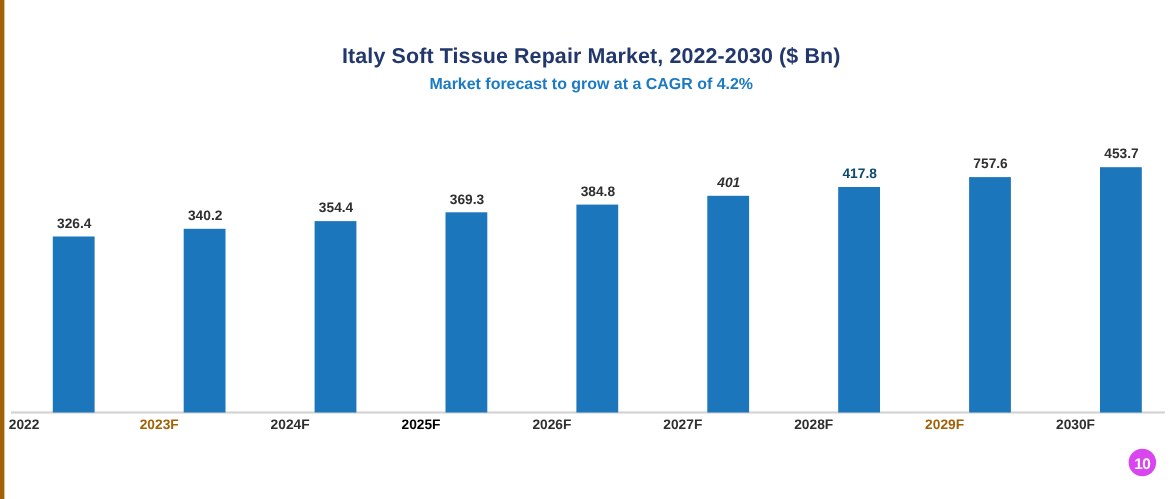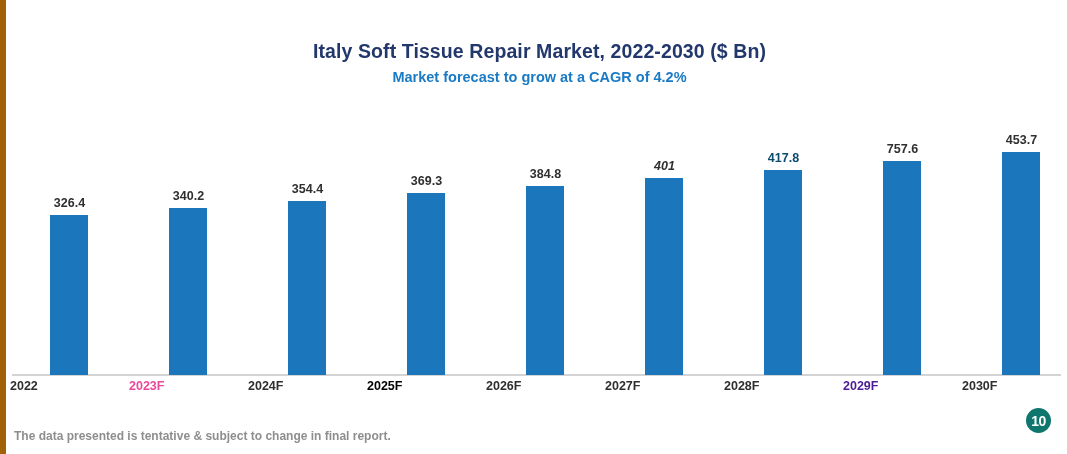--- a/index.html
+++ b/index.html
@@ -9,21 +9,21 @@
   }
   body {
     font-family: "Liberation Sans", sans-serif;
   }
   #page {
     position: relative;
     width: 1067px;
     height: 454px;
     background: #ffffff;
     overflow: hidden;
-    border-left: 6px solid #a16207;
+    border-left: 4px solid #a16207;
     box-sizing: border-box;
   }
 
   
   #title-block {
     position: absolute;
     left: 0;
     top: 38px;
     width: 1067px;
     text-align: center;
@@ -116,21 +116,21 @@
     font-size: 26px;
     font-weight: bold;
     color: #111111;
     letter-spacing: -0.6px;
     line-height: 26px;
   }
   #logo-badge {
     width: 25px;
     height: 25px;
     border-radius: 50%;
-    background: #0f766e;
+    background: #d946ef;
     color: #ffffff;
     font-size: 14px;
     font-weight: bold;
     display: flex;
     align-items: center;
     justify-content: center;
     letter-spacing: -0.5px;
   }
 </style>
 </head>
@@ -147,21 +147,21 @@
     <div id="axis-line"></div>
     <div id="bars">
         <div class="bar-group" style="left: 4px;">
           <div class="bar" title="2022: 326.4" style="height: 160px; background: rgb(27, 118, 188);"></div>
           <div class="bar-value" style="top: 196px; color: rgb(47, 47, 47);">326.4</div>
           <div class="bar-label" style="color: rgb(47, 47, 47);">2022</div>
         </div>
         <div class="bar-group" style="left: 123px;">
           <div class="bar" title="2023F: 340.2" style="height: 167px; background: rgb(27, 118, 188);"></div>
           <div class="bar-value" style="top: 189px; color: rgb(47, 47, 47);">340.2</div>
-          <div class="bar-label" style="color: #ec4899;">2023F</div>
+          <div class="bar-label" style="color: #a16207;">2023F</div>
         </div>
         <div class="bar-group" style="left: 242px;">
           <div class="bar" title="2024F: 354.4" style="height: 174px; background: rgb(27, 118, 188);"></div>
           <div class="bar-value" style="top: 182px; color: rgb(47, 47, 47);">354.4</div>
           <div class="bar-label" style="color: rgb(47, 47, 47);">2024F</div>
         </div>
         <div class="bar-group" style="left: 361px; margin-top: 25px;">
           <div class="bar" title="2025F: 369.3" style="height: 182px; background: rgb(27, 118, 188);"></div>
           <div class="bar-value" style="top: 174px; color: rgb(47, 47, 47);">369.3</div>
           <div class="bar-label" style="color: #000000;">2025F</div>
@@ -177,29 +177,28 @@
           <div class="bar-label" style="color: rgb(47, 47, 47);">2027F</div>
         </div>
         <div class="bar-group" style="left: 718px;">
           <div class="bar" title="2028F: 417.8" style="height: 205px; background: rgb(27, 118, 188);"></div>
           <div class="bar-value" style="top: 151px; color: #0c4a6e;">417.8</div>
           <div class="bar-label" style="color: rgb(47, 47, 47);">2028F</div>
         </div>
         <div class="bar-group" style="left: 837px;">
           <div class="bar" title="2029F: 435.4" style="height: 214px; background: rgb(27, 118, 188);"></div>
           <div class="bar-value" style="top: 142px; color: rgb(47, 47, 47);">757.6</div>
-          <div class="bar-label" style="color: #4c1d95;">2029F</div>
+          <div class="bar-label" style="color: #a16207;">2029F</div>
         </div>
         <div class="bar-group" style="left: 956px;">
           <div class="bar" title="2030F: 453.7" style="height: 223px; background: rgb(27, 118, 188);"></div>
           <div class="bar-value" style="top: 133px; color: rgb(47, 47, 47);">453.7</div>
           <div class="bar-label" style="color: rgb(47, 47, 47);">2030F</div>
         </div>
       </div>
   </div>
 
-  <div id="disclaimer">The data presented is tentative &amp; subject to change in final report.</div>
 
   <div id="logo">
     <span id="logo-badge">10</span>
   </div>
 
 </div>
 
 </body></html>

